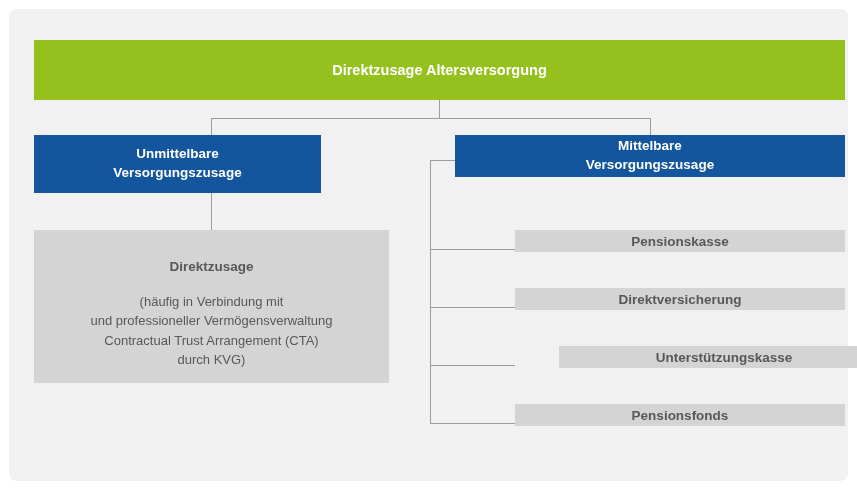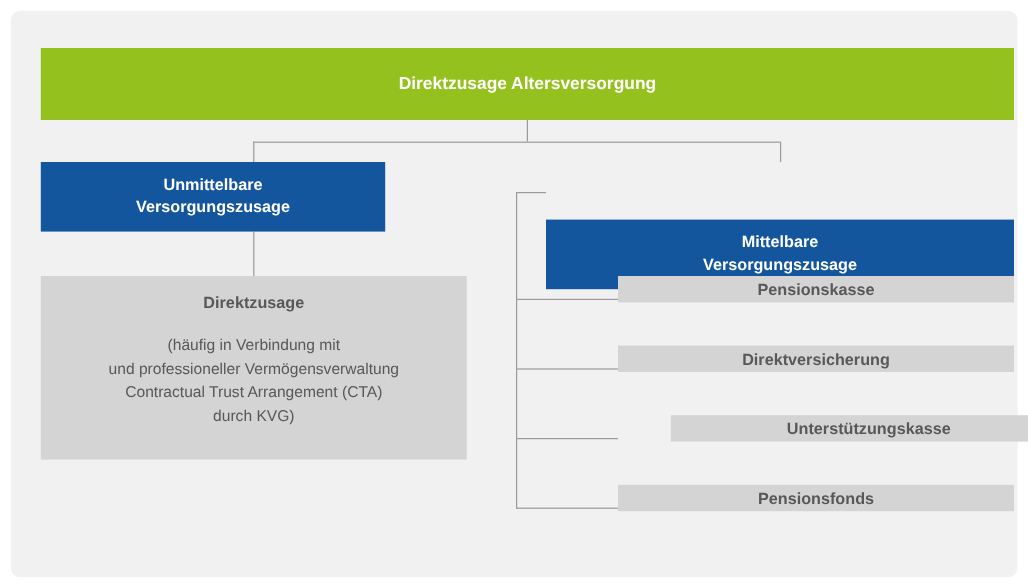--- a/index.html
+++ b/index.html
@@ -42,39 +42,39 @@
     font-size: 14.5px;
   }
   .blue {
     background: #14569d;
     color: #ffffff;
     font-weight: bold;
     font-size: 13.5px;
     line-height: 1.4;
   }
   .blue.left  { left: 34px;  top: 135px; width: 287px; height: 58px; }
-  .blue.right { left: 455px; top: 135px; width: 390px; height: 58px; margin-top: 48px; }
+  .blue.right { left: 455px; top: 135px; width: 390px; height: 42px; }
   .gray {
     background: #d4d4d5;
     color: #58585b;
   }
   .gray-item {
     left: 515px;
     width: 330px;
     height: 22px;
     font-weight: bold;
     font-size: 13.5px;
   }
   .direct {
     left: 34px;
     top: 230px;
     width: 355px;
     height: 153px;
     flex-direction: column;
-    justify-content: flex-start;
+    justify-content: center;
     padding-top: 15px;
   }
   .direct .title {
     font-weight: bold;
     font-size: 13.5px;
   }
   .direct .desc {
     margin-top: 18px;
     font-size: 13px;
     line-height: 1.5;

